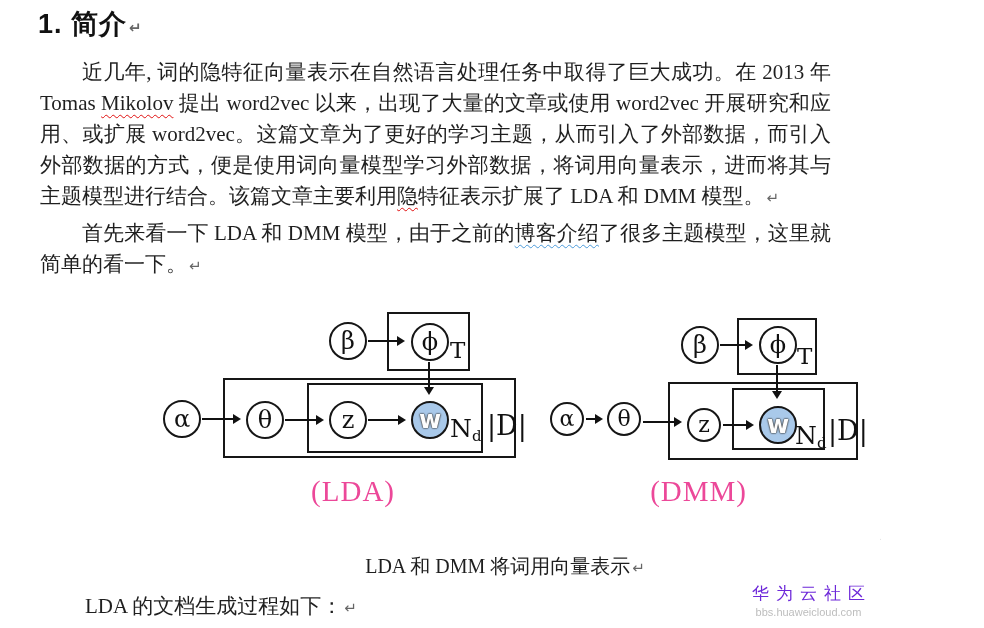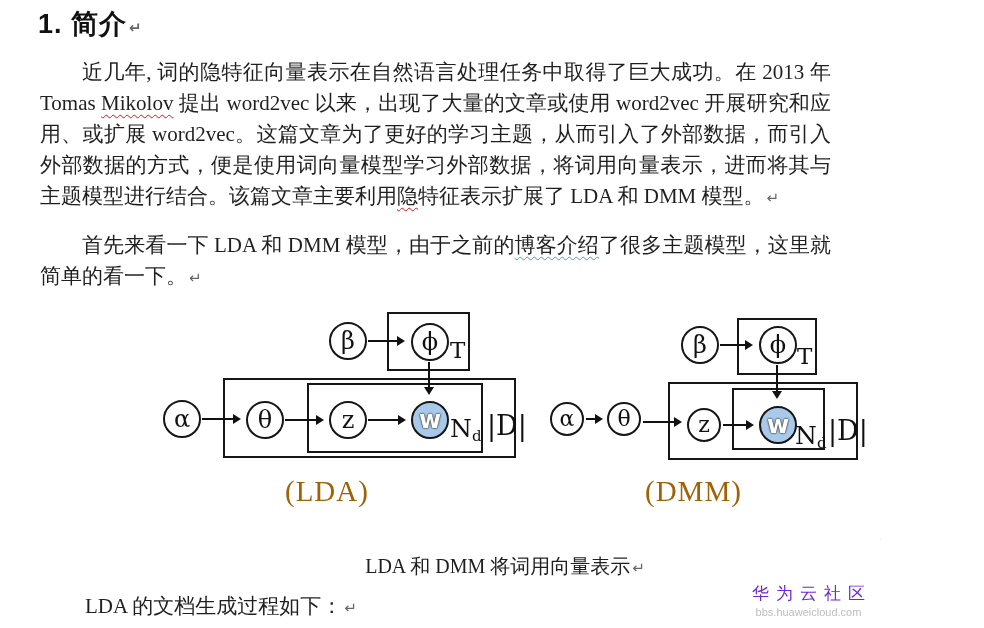--- a/index.html
+++ b/index.html
@@ -2,21 +2,21 @@
 <html><head>
 <meta charset="utf-8">
 <style>
   html,body{margin:0;padding:0;background:#fff;}
   .page{position:relative;width:881px;height:628px;background:#ffffff;overflow:hidden;
         font-family:"Liberation Serif", serif;color:#1c1c1c;}
   .doc-title{margin:6px 0 0 38px;font-family:"Liberation Sans", sans-serif;
              font-weight:700;font-size:27px;color:#111;letter-spacing:1px;}
   .para{margin:15px 50px 0 40px;font-size:21px;line-height:31px;
         text-align:justify;text-indent:42px;color:#1f1f1f;}
-  .para.p2{margin-top:16px;}
+  .para.p2{margin-top:4px;}
   .pilcrow{color:#666;font-size:15px;margin-left:2px;font-family:"DejaVu Sans", sans-serif;}
   .sq-red{text-decoration:underline;text-decoration-style:wavy;
           text-decoration-color:#e01010;text-decoration-thickness:1px;text-underline-offset:4px;}
   .sq-blue{text-decoration:underline;text-decoration-style:wavy;
            text-decoration-color:#4a9ad9;text-decoration-thickness:1px;text-underline-offset:4px;}
   
   .figure{position:absolute;left:0;top:295px;width:984px;height:260px;}
   .node{position:absolute;box-sizing:border-box;width:38px;height:38px;border:2.5px solid #161616;
         border-radius:50%;background:#fff;display:flex;align-items:center;justify-content:center;
         font-family:"DejaVu Serif", serif;font-size:24px;color:#111;z-index:3;line-height:1;}
@@ -26,22 +26,22 @@
   .plate{position:absolute;box-sizing:border-box;border:2px solid #161616;z-index:1;background:transparent;}
   .plate.thick{border-width:2.5px;}
   .arrow-h{position:absolute;height:0;border-top:2.5px solid #111;z-index:2;}
   .arrow-h::after{content:"";position:absolute;right:-8px;top:-6.5px;width:0;height:0;
                   border:5px solid transparent;border-left:8px solid #111;}
   .arrow-v{position:absolute;width:0;border-left:2.5px solid #111;z-index:2;}
   .arrow-v::after{content:"";position:absolute;bottom:-8px;left:-6.5px;width:0;height:0;
                   border:5px solid transparent;border-top:8px solid #111;}
   .plate-label{position:absolute;font-family:"DejaVu Serif", serif;font-size:25px;color:#111;z-index:4;line-height:1;}
   .sub{font-size:15px;vertical-align:-4px;}
-  .model-caption{position:absolute;font-family:"Liberation Serif", serif;font-size:29px;color:#a16207;
-                 text-align:left;letter-spacing:1px;}
+  .model-caption{position:absolute;font-family:"Liberation Serif", serif;font-size:29px;color:#ec4899;
+                 text-align:right;letter-spacing:1px;}
   .fig-pilcrow{position:absolute;left:878px;top:530px;}
   
   .fig-title{position:absolute;left:0;top:553px;width:1010px;text-align:center;
              font-size:20px;color:#1f1f1f;}
   .closing{position:absolute;left:85px;top:592px;font-size:21px;color:#1f1f1f;}
   
   .watermark{position:absolute;right:16px;bottom:10px;text-align:center;
              font-family:"Liberation Sans", sans-serif;}
   .wm-title{font-size:17px;color:#6d28d9;letter-spacing:7px;margin-right:-7px;}
   .wm-url{font-size:11px;color:#bdbdbd;margin-top:1px;}
@@ -98,21 +98,21 @@
     <div class="node small" style="left:687px;top:113px">z</div>
     <div class="node w-node" style="left: 759px; top: 111px; background: rgb(169, 201, 234);">w</div>
 
     <div class="arrow-h" style="left:586px;top:123px;width:14px"></div>
     <div class="arrow-h" style="left:643px;top:126px;width:36px"></div>
     <div class="arrow-h" style="left:723px;top:129px;width:28px"></div>
 
     <span class="plate-label" style="left:795px;top:128px"><span>N</span><span class="sub">d</span></span>
     <span class="plate-label" style="left:828px;top:122px;font-size:27px">|D|</span>
 
-    <div class="model-caption" style="left:645px;top:180px;width:120px">(DMM)</div>
+    <div class="model-caption" style="left:627px;top:180px;width:120px">(DMM)</div>
   </div>
 
   <span class="pilcrow fig-pilcrow">↵</span>
 
   <div class="fig-title"><span>LDA 和 DMM 将词用向量表示</span><span class="pilcrow">↵</span></div>
 
   <div class="closing"><span>LDA 的文档生成过程如下：</span><span class="pilcrow">↵</span></div>
 
   <div class="watermark">
     <div class="wm-title">华为云社区</div>

